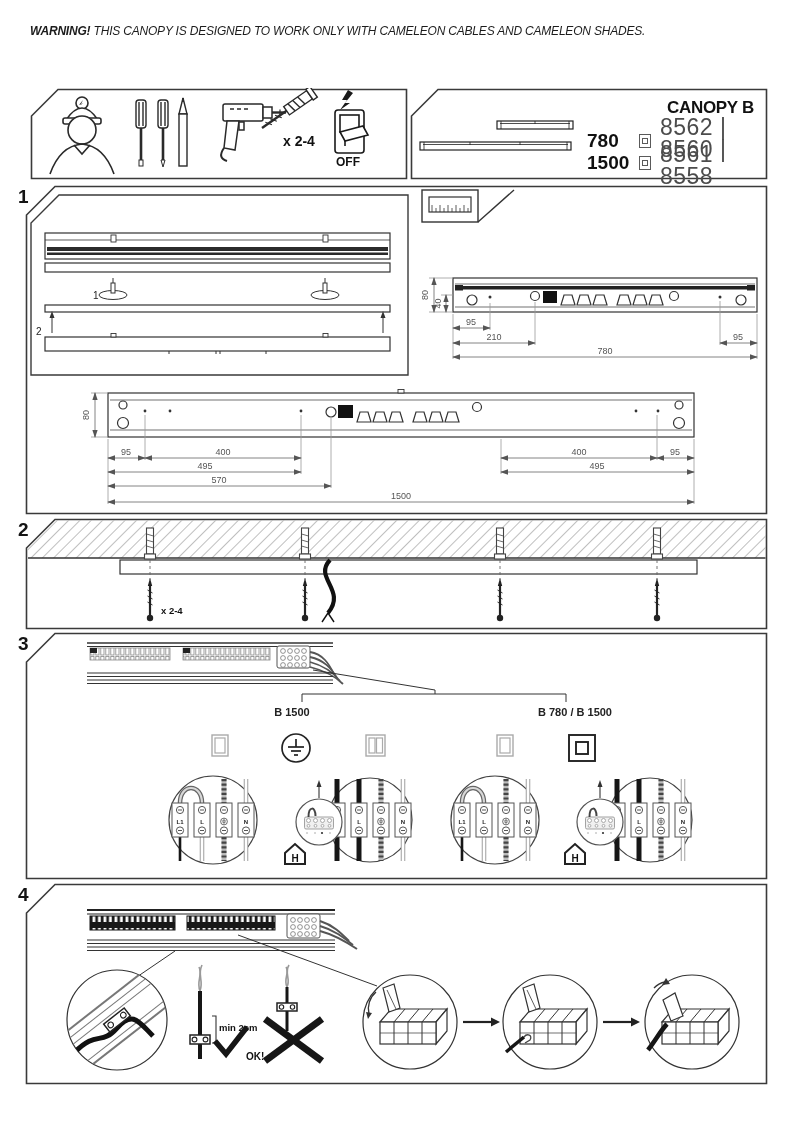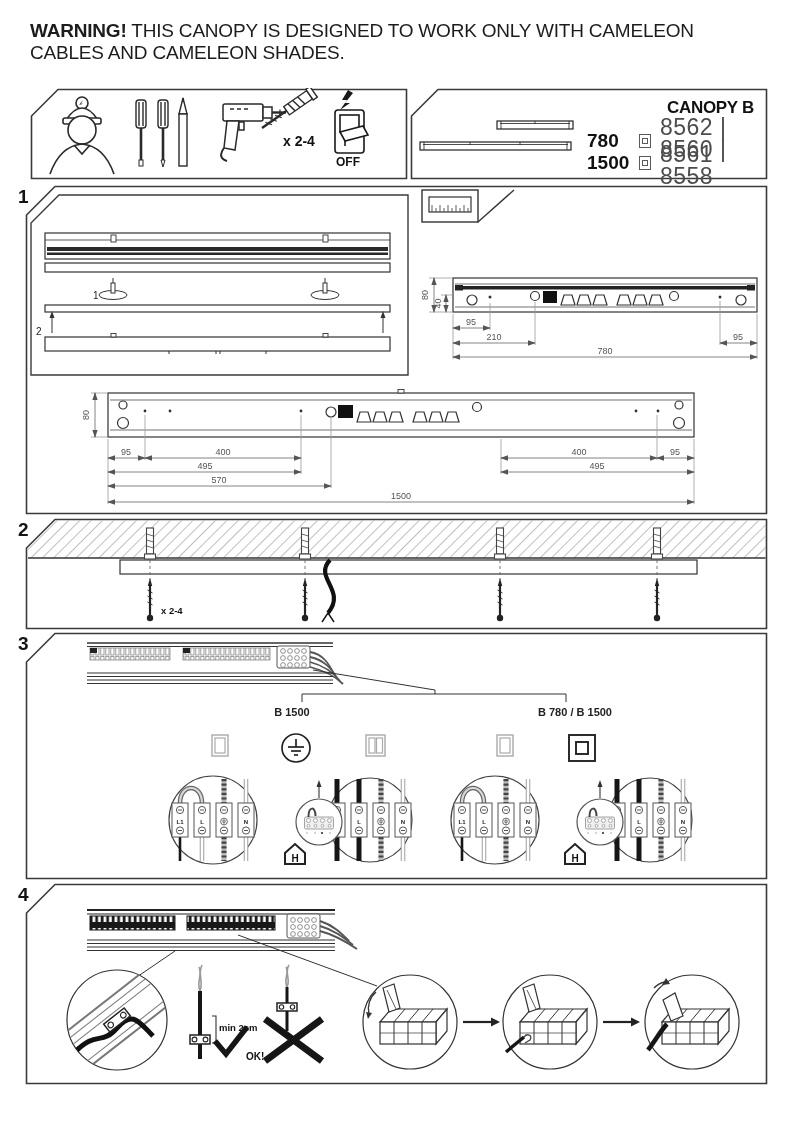--- a/index.html
+++ b/index.html
@@ -1,19 +1,19 @@
 <!DOCTYPE html>
 <html><head>
 <meta charset="utf-8">
 <style>
   html,body{margin:0;padding:0;}
   body{width:793px;height:1122px;position:relative;background:#fff;
        font-family:"Liberation Sans",sans-serif;color:#191919;}
   .abs{position:absolute;}
-  .warning{left:30px;top:20px;width:740px;font-size:19px;letter-spacing:-0.2px;line-height:22px;color:#1c1c1c;}
+  .warning{left:30px;top:20px;width:740px;font-size:12px;letter-spacing:-0.2px;line-height:22px;color:#1c1c1c;font-style:italic;}
   .warning b{font-weight:700;}
   .sec-num{font-size:19px;font-weight:700;color:#141414;}
   svg text{font-family:"Liberation Sans",sans-serif;}
   .dim{font-size:9px;fill:#555;}
   .dimr{font-size:9px;fill:#555;}
   .lbl{font-size:11px;font-weight:700;fill:#222;}
   .steplbl{font-size:10px;fill:#222;}
   .tinylbl{font-size:9.5px;font-weight:600;fill:#111;}
   
   .pb-title{right:14px;top:10px;font-size:17px;font-weight:700;letter-spacing:-0.3px;color:#111;}

